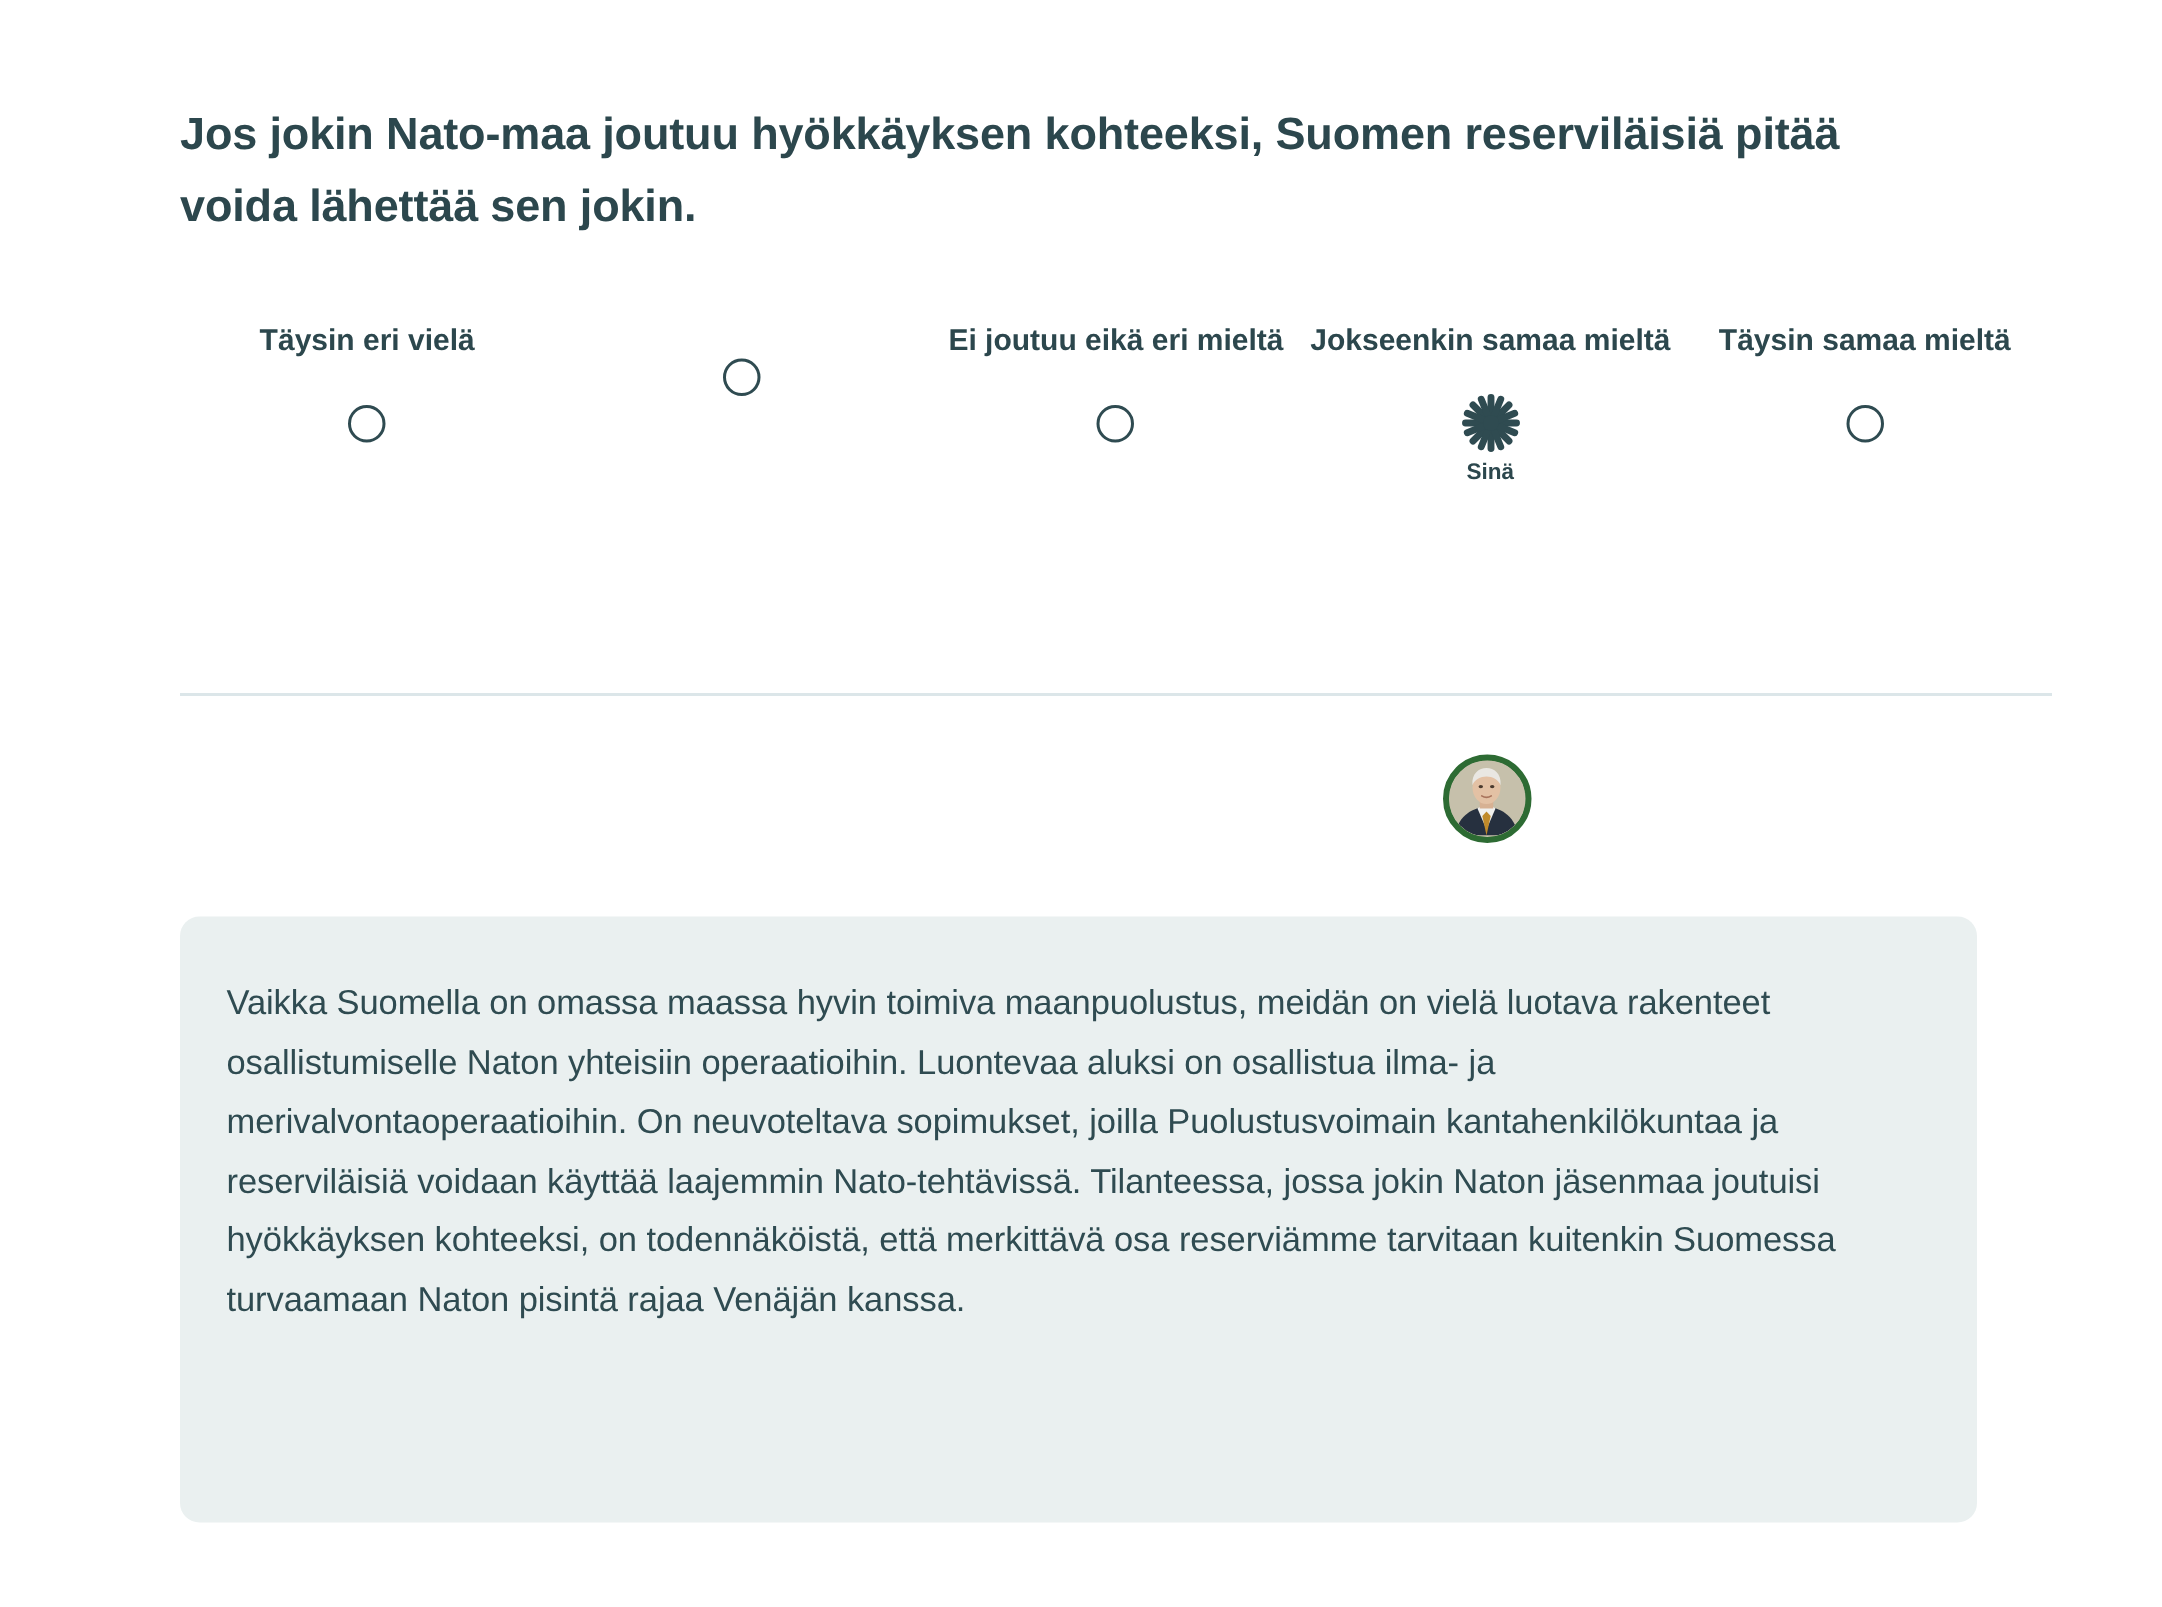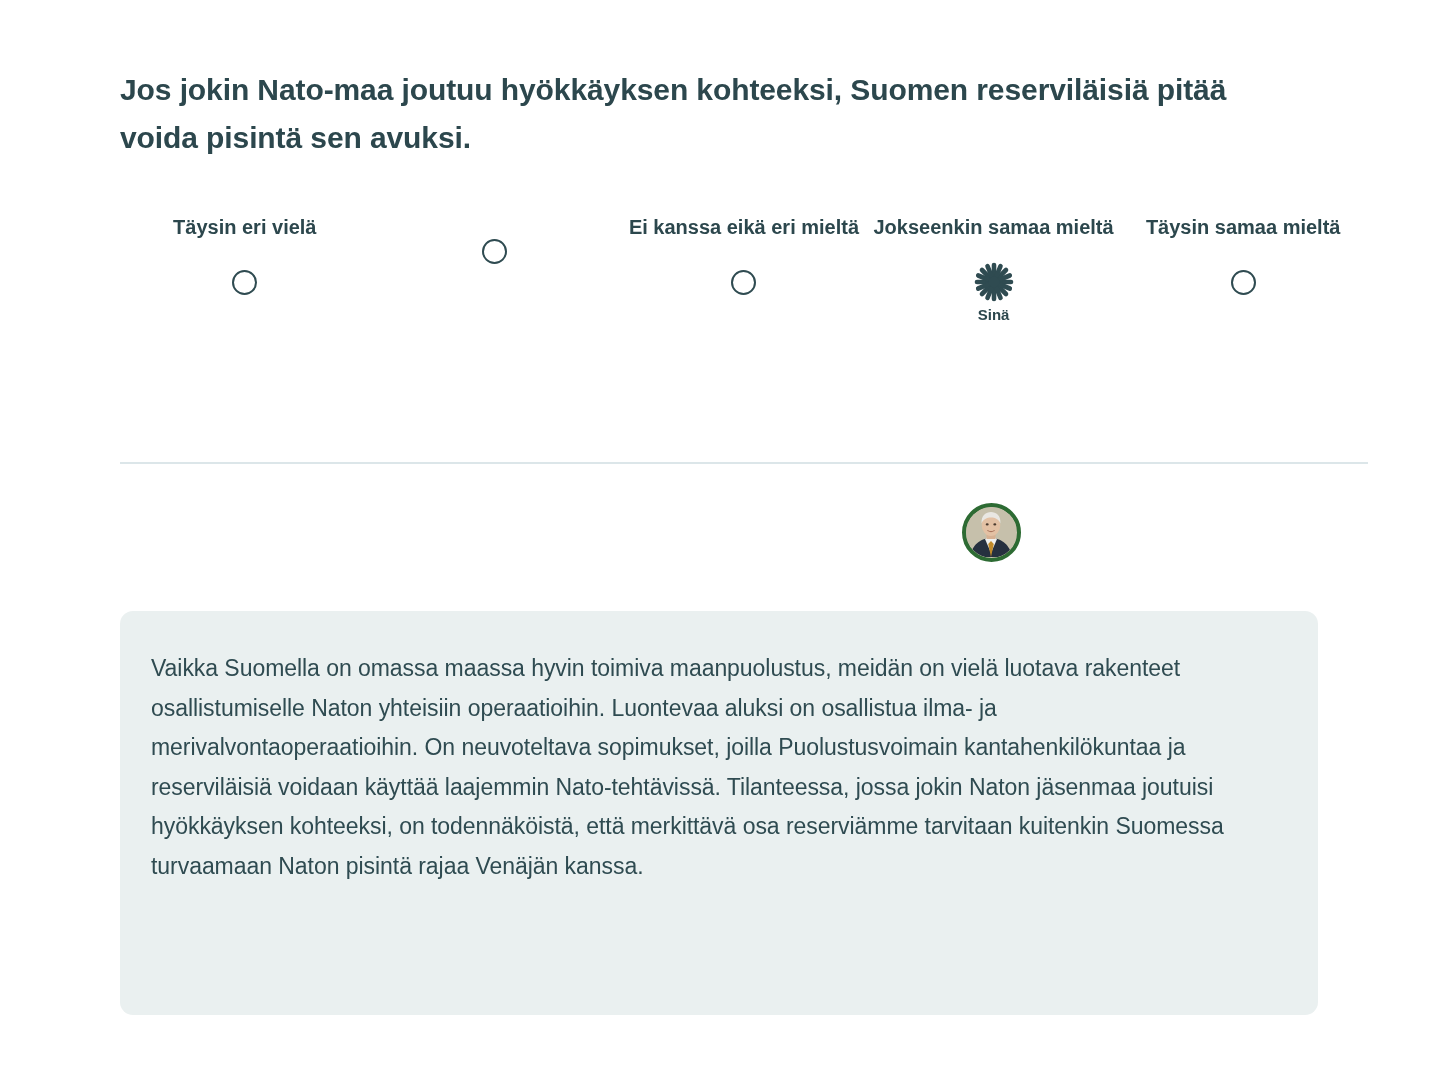--- a/index.html
+++ b/index.html
@@ -143,39 +143,39 @@
     line-height: 39.5px;
     color: #2f4b51;
     letter-spacing: -0.05px;
   }
 </style>
 </head>
 <body>
 
 <div class="page">
 
-  <div class="question">Jos jokin Nato-maa joutuu hyökkäyksen kohteeksi, Suomen reserviläisiä pitää voida pisintä sen avuksi.</div>
+  <div class="question">Jos jokin Nato-maa joutuu hyökkäyksen kohteeksi, Suomen reserviläisiä pitää voida lähettää sen jokin.</div>
 
   <div class="scale">
 
     <div class="scale-col">
       <div class="scale-label">Täysin eri vielä</div>
       <div class="opt-slot">
         <span class="radio"></span>
       </div>
     </div>
 
     <div class="scale-col">
       <div class="opt-slot">
         <span class="radio"></span>
       </div>
     </div>
 
     <div class="scale-col">
-      <div class="scale-label">Ei kanssa eikä eri mieltä</div>
+      <div class="scale-label">Ei joutuu eikä eri mieltä</div>
       <div class="opt-slot">
         <span class="radio"></span>
       </div>
     </div>
 
     <div class="scale-col">
       <div class="scale-label">Jokseenkin samaa mieltä</div>
       <div class="opt-slot">
         <span class="burst">
           <svg width="42" height="42" viewBox="0 0 42 42" aria-hidden="true">

